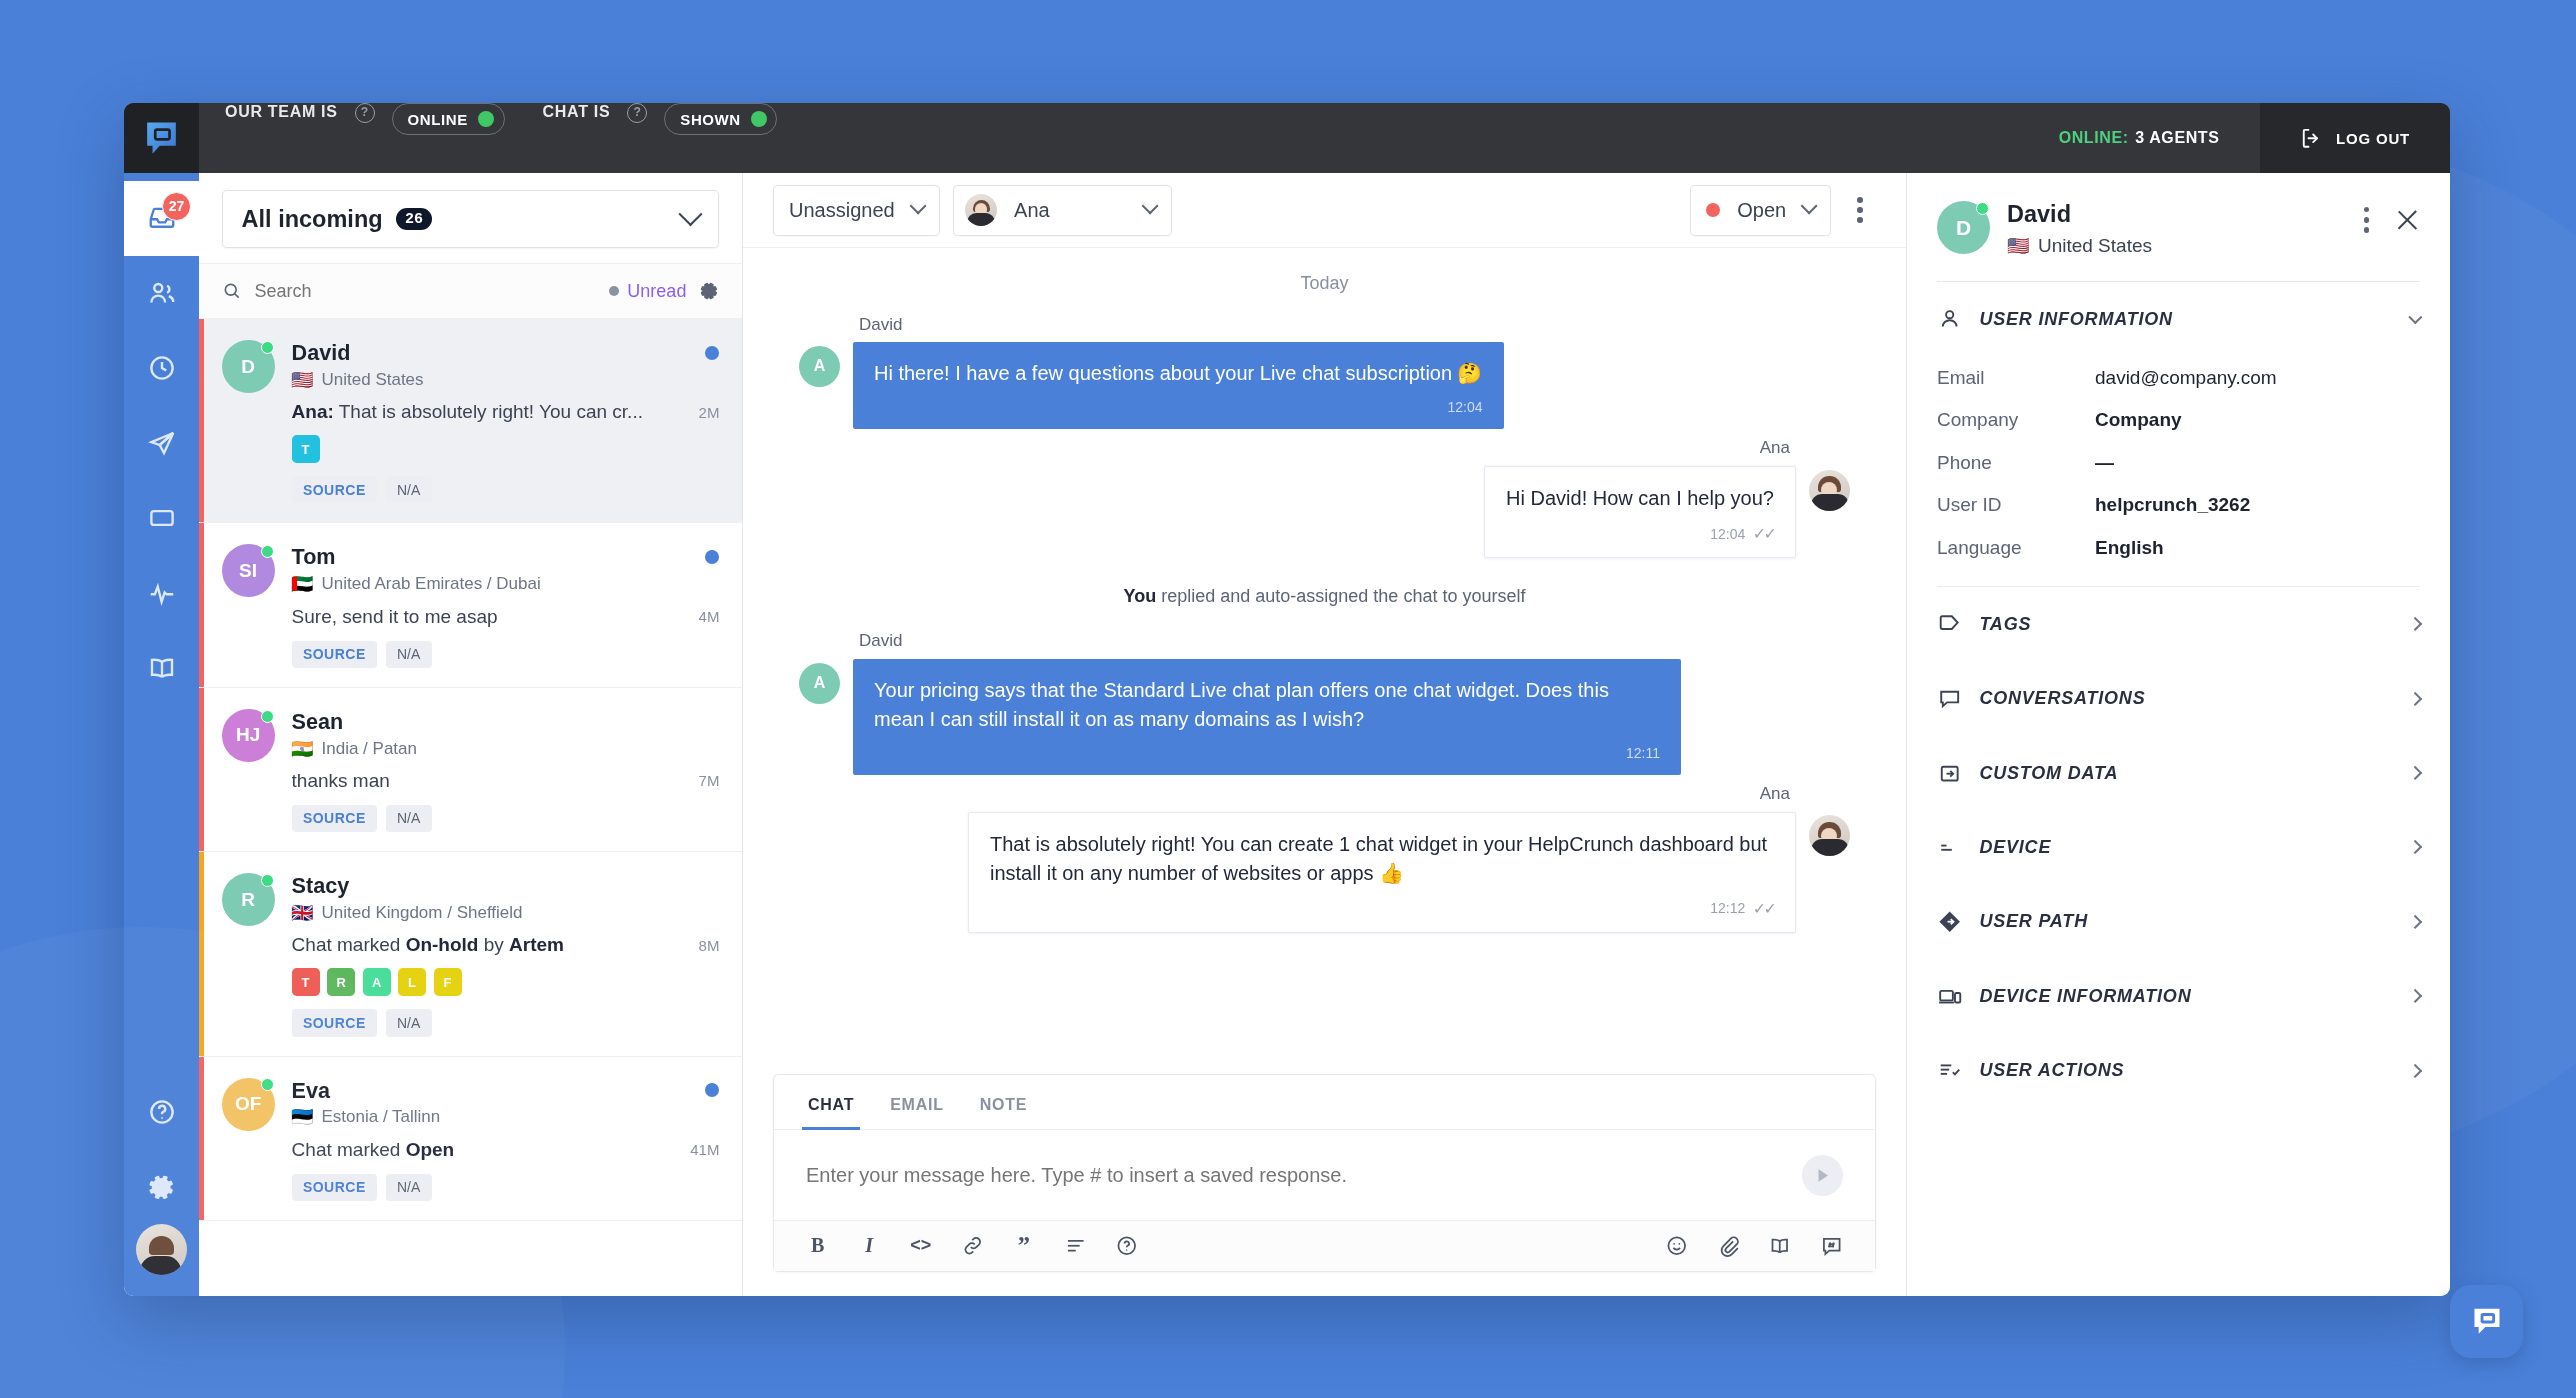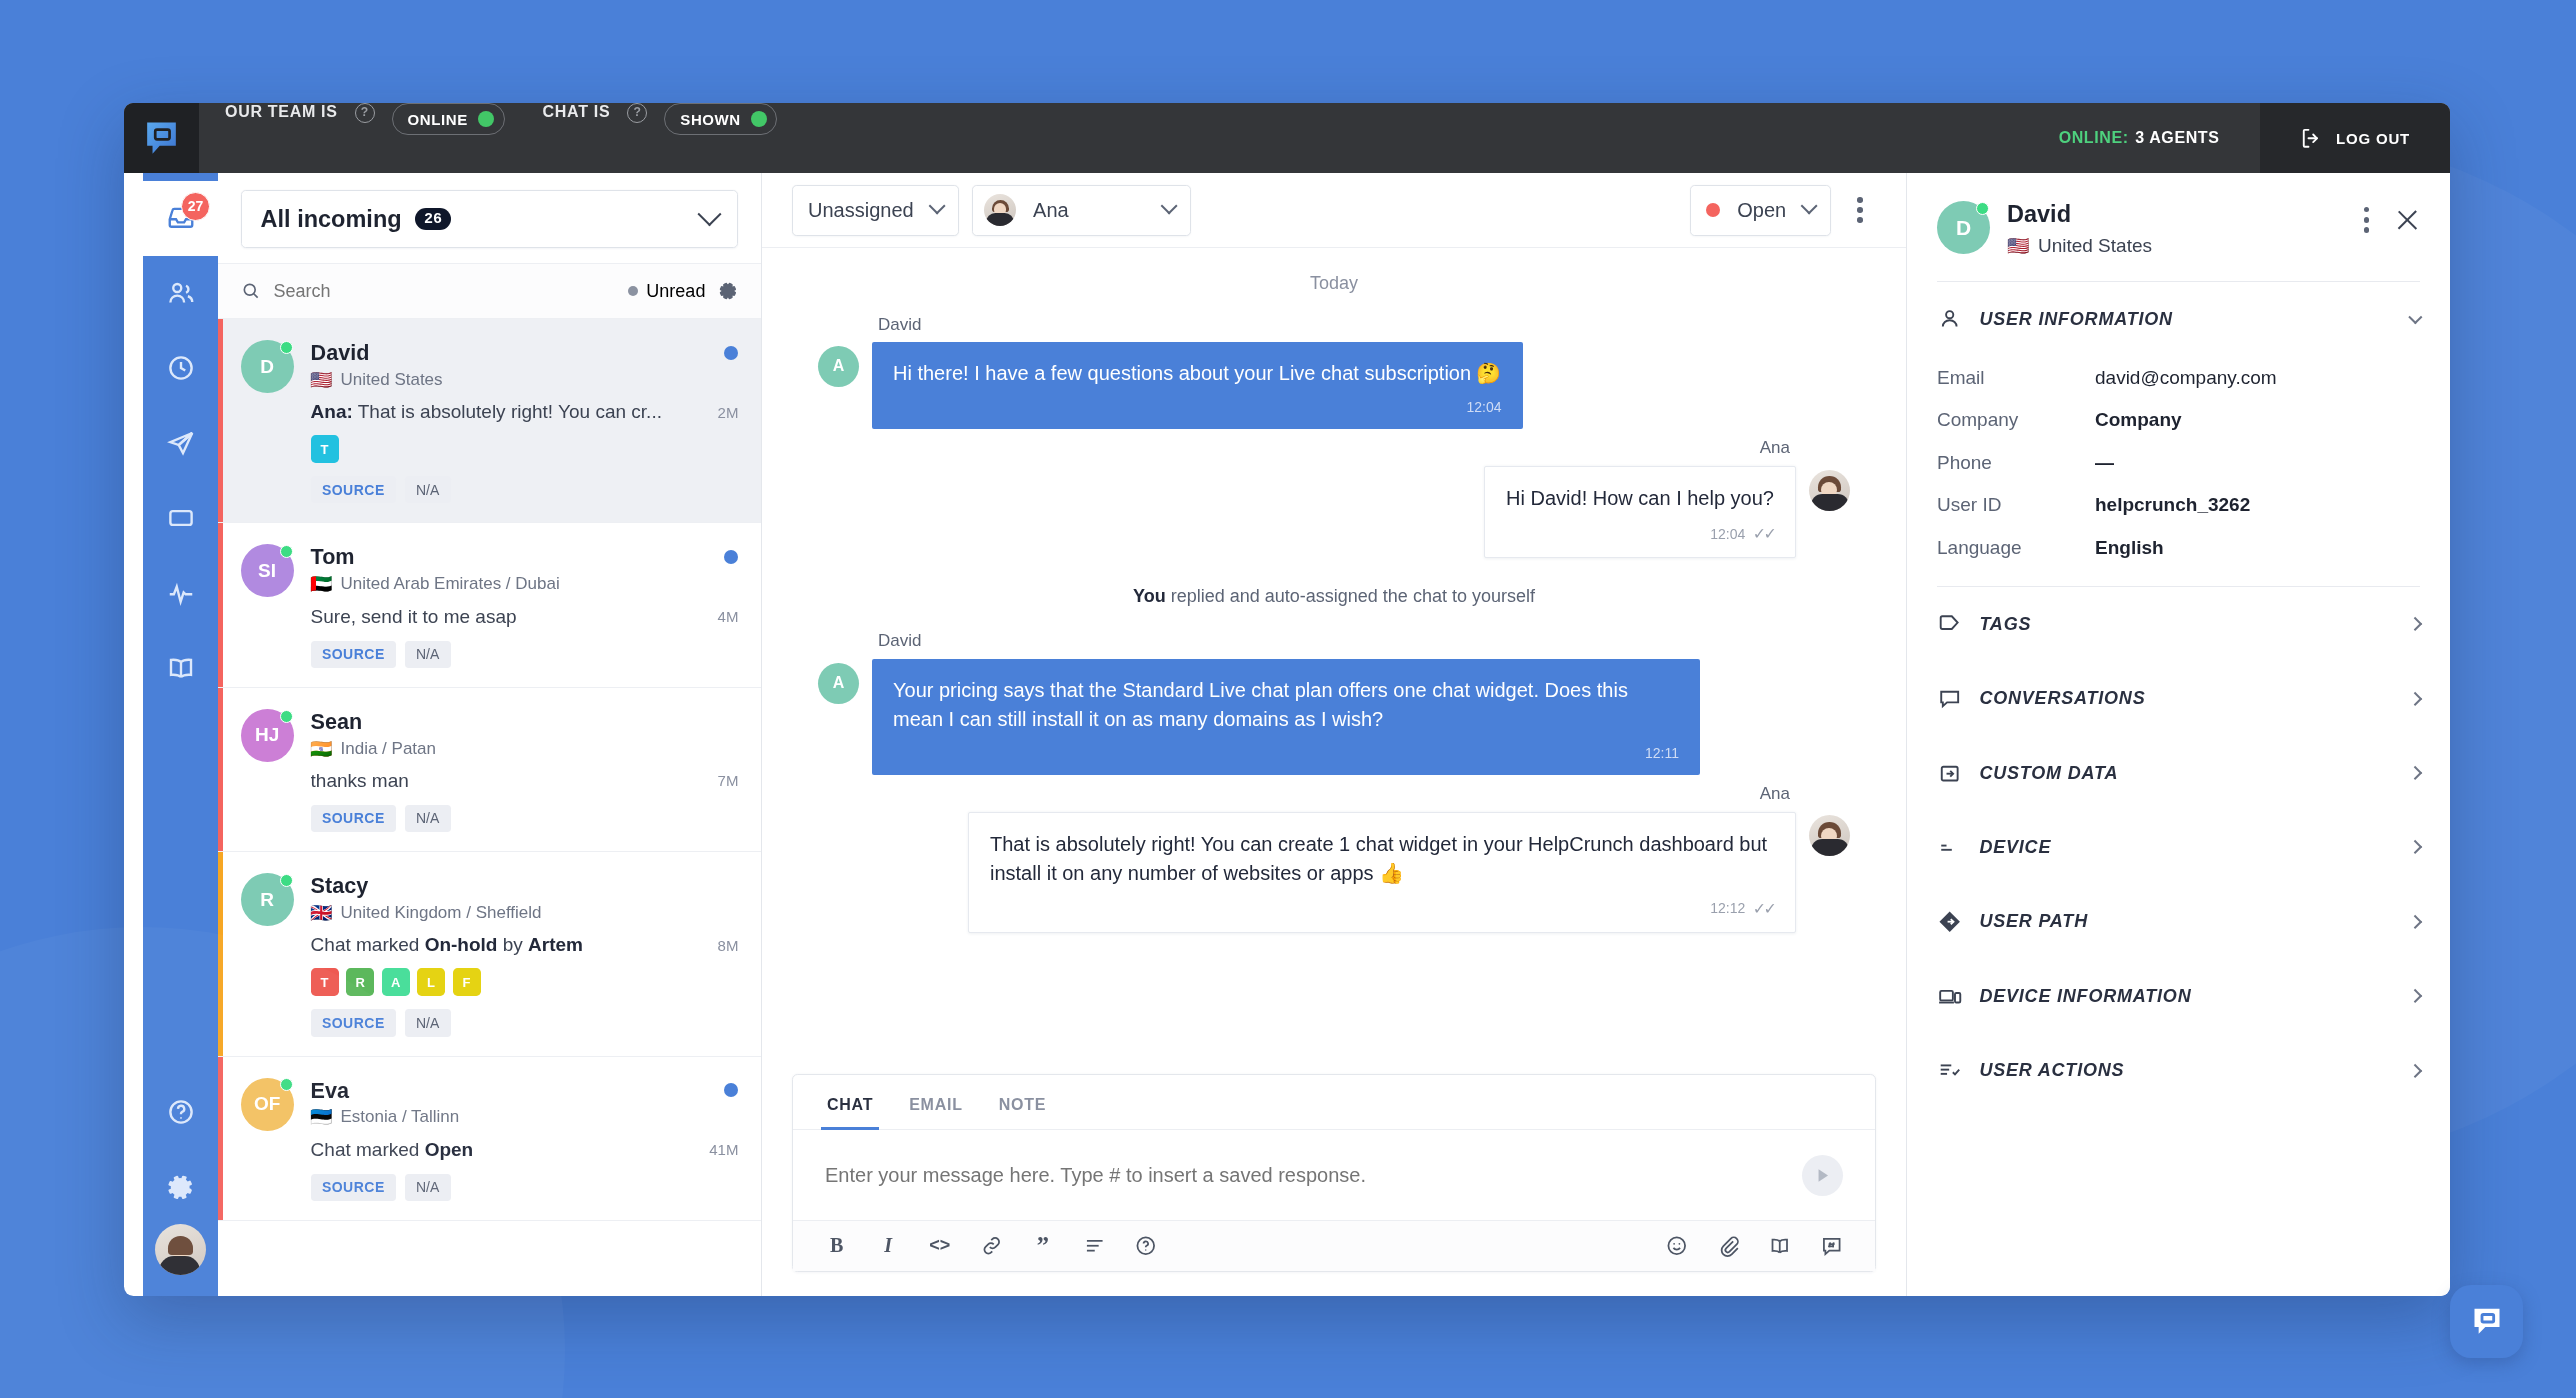--- a/index.html
+++ b/index.html
@@ -69,21 +69,21 @@
   }
   .online-agents .grn { color:#4ed17e; margin-right: 6.6px; }
   .logout {
     display:flex; align-items:center; gap: 13px;
     background:#26282b; padding: 0 40px; color:#fff;
     font-size: 15px; font-weight: 800; letter-spacing: 0.8px;
   }
   .logout svg { width: 22.6px; height: 22.6px; }
 
   
-  .bodyrow { flex: 1; display: flex; min-height: 0; margin-left: 19px; }
+  .bodyrow { flex: 1; display: flex; min-height: 0; }
 
   
   .rail {
     width: 75px; background:#4a80d8; flex: 0 0 75px;
     display:flex; flex-direction: column; align-items:center;
     padding-top: 7.5px;
   }
   .rail-item {
     width: 75px; height: 75px; display:flex; align-items:center; justify-content:center;
     position: relative;
@@ -124,21 +124,21 @@
     background:#0f172a; color:#fff; border-radius: 11.3px; font-size:15px; font-weight:600;
     padding: 2.8px 9.4px; min-width: 35px; text-align:center;font-family:Liberation Mono, monospace;
   }
   .chev { margin-left:auto; width:17px; height:17px; border-right:2.4px solid #3c4352; border-bottom:2.4px solid #3c4352; transform: rotate(45deg) translate(-3.8px,-3.8px);}
   .searchbar {
     height: 56px; display:flex; align-items:center; gap:13px; padding: 0 22.6px;
     border-top:0.9px solid #edeff3; border-bottom: 0.9px solid #edeff3; background:#fcfcfd;
   }
   .searchbar svg { width: 20px; height:20px; stroke:#5c6475; fill:none; stroke-width:2; }
   .search-input { border:0; outline:0; font-size:18px; color:#8a90a0; background:transparent; flex:1; font-family:inherit; }
-  .unread-toggle { display:flex; align-items:center; gap:8.5px; font-size:18px; color:#000000; }
+  .unread-toggle { display:flex; align-items:center; gap:8.5px; font-size:18px; color:#8b5cf6; }
   .unread-toggle i { width:10.3px;height:10.3px;border-radius:50%;background:#8b92a1; display:block;}
   .gear { width:21px;height:21px; }
 
   .convlist { flex:1; overflow:hidden; }
   .conv {
     display:flex; padding: 21px 22.6px 19px 22.6px; border-bottom:0.9px solid #edeff3;
     position: relative; background:#fff;
   }
   .conv.selected { background:#eef0f4; }
   .conv .leftbar { position:absolute; left:0; top:0; bottom:0; width:4.7px; }

